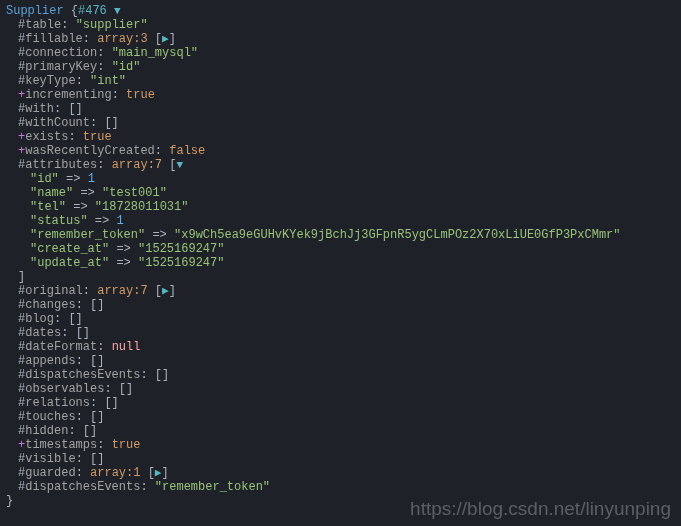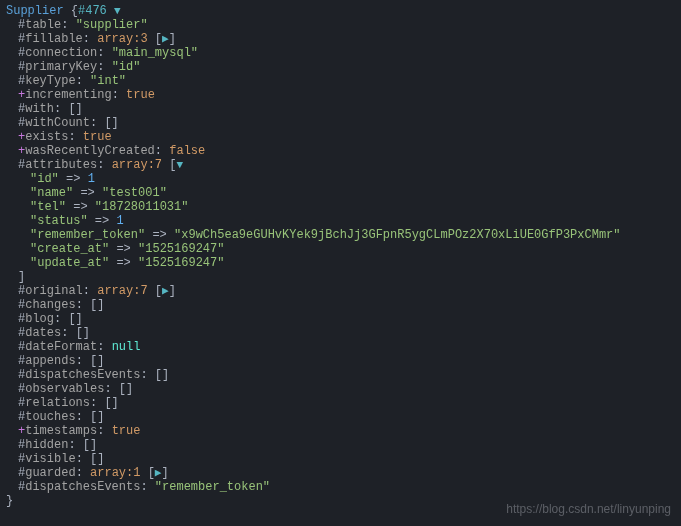--- a/index.html
+++ b/index.html
@@ -21,32 +21,32 @@
     .cls { color: #5aa0d8; }
     .brace { color: #abb2bf; }
     .hash { color: #56b6c2; }
     .prefix-p { color: #c678dd; }
     .prefix-h { color: #abb2bf; }
     .prop { color: #a3a3a3; }
     .colon { color: #abb2bf; }
     .str { color: #98c379; }
     .num { color: #61afef; }
     .bool { color: #d19a66; }
-    .null { color: #5eead4; }
+    .null { color: #fca5a5; }
     .arr { color: #d19a66; }
     .bracket { color: #abb2bf; }
     .arrow { color: #56b6c2; cursor: pointer; display: inline-block; font-size: 11px; }
     .kvarrow { color: #abb2bf; }
     .key { color: #98c379; }
     .watermark {
       position: absolute;
       right: 10px;
       bottom: 10px;
       color: #6b6e75;
-      font-size: 12px;
+      font-size: 19px;
       font-family: Arial, sans-serif;
       opacity: 0.8;
     }
   </style>
 </head>
 <body>
 
 <div id="root">
     <div class="line"><span class="cls">Supplier</span> <span class="brace">{</span><span class="hash">#476</span> <span class="arrow">▼</span></div>
     <div class="line l1"><span class="prefix-h">#</span><span class="prop">table</span><span class="colon">: </span><span class="str">"supplier"</span></div>
@@ -71,20 +71,20 @@
     <div class="line l1"><span class="prefix-h">#</span><span class="prop">original</span><span class="colon">: </span><span class="arr">array:7</span> <span class="bracket">[</span><span class="arrow">▶</span><span class="bracket">]</span></div>
     <div class="line l1"><span class="prefix-h">#</span><span class="prop">changes</span><span class="colon">: </span><span class="bracket">[]</span></div>
     <div class="line l1"><span class="prefix-h">#</span><span class="prop">blog</span><span class="colon">: </span><span class="bracket">[]</span></div>
     <div class="line l1"><span class="prefix-h">#</span><span class="prop">dates</span><span class="colon">: </span><span class="bracket">[]</span></div>
     <div class="line l1"><span class="prefix-h">#</span><span class="prop">dateFormat</span><span class="colon">: </span><span class="null">null</span></div>
     <div class="line l1"><span class="prefix-h">#</span><span class="prop">appends</span><span class="colon">: </span><span class="bracket">[]</span></div>
     <div class="line l1"><span class="prefix-h">#</span><span class="prop">dispatchesEvents</span><span class="colon">: </span><span class="bracket">[]</span></div>
     <div class="line l1"><span class="prefix-h">#</span><span class="prop">observables</span><span class="colon">: </span><span class="bracket">[]</span></div>
     <div class="line l1"><span class="prefix-h">#</span><span class="prop">relations</span><span class="colon">: </span><span class="bracket">[]</span></div>
     <div class="line l1"><span class="prefix-h">#</span><span class="prop">touches</span><span class="colon">: </span><span class="bracket">[]</span></div>
+    <div class="line l1"><span class="prefix-h">#</span><span class="prop">hidden</span><span class="colon">: </span><span class="bracket">[]</span></div>
     <div class="line l1"><span class="prefix-p">+</span><span class="prop">timestamps</span><span class="colon">: </span><span class="bool">true</span></div>
-    <div class="line l1"><span class="prefix-h">#</span><span class="prop">hidden</span><span class="colon">: </span><span class="bracket">[]</span></div>
     <div class="line l1"><span class="prefix-h">#</span><span class="prop">visible</span><span class="colon">: </span><span class="bracket">[]</span></div>
     <div class="line l1"><span class="prefix-h">#</span><span class="prop">guarded</span><span class="colon">: </span><span class="arr">array:1</span> <span class="bracket">[</span><span class="arrow">▶</span><span class="bracket">]</span></div>
     <div class="line l1"><span class="prefix-h">#</span><span class="prop">dispatchesEvents</span><span class="colon">: </span><span class="str">"remember_token"</span></div>
     <div class="line"><span class="brace">}</span></div>
   </div>
 <div class="watermark">https://blog.csdn.net/linyunping</div>
 
 </body></html>

